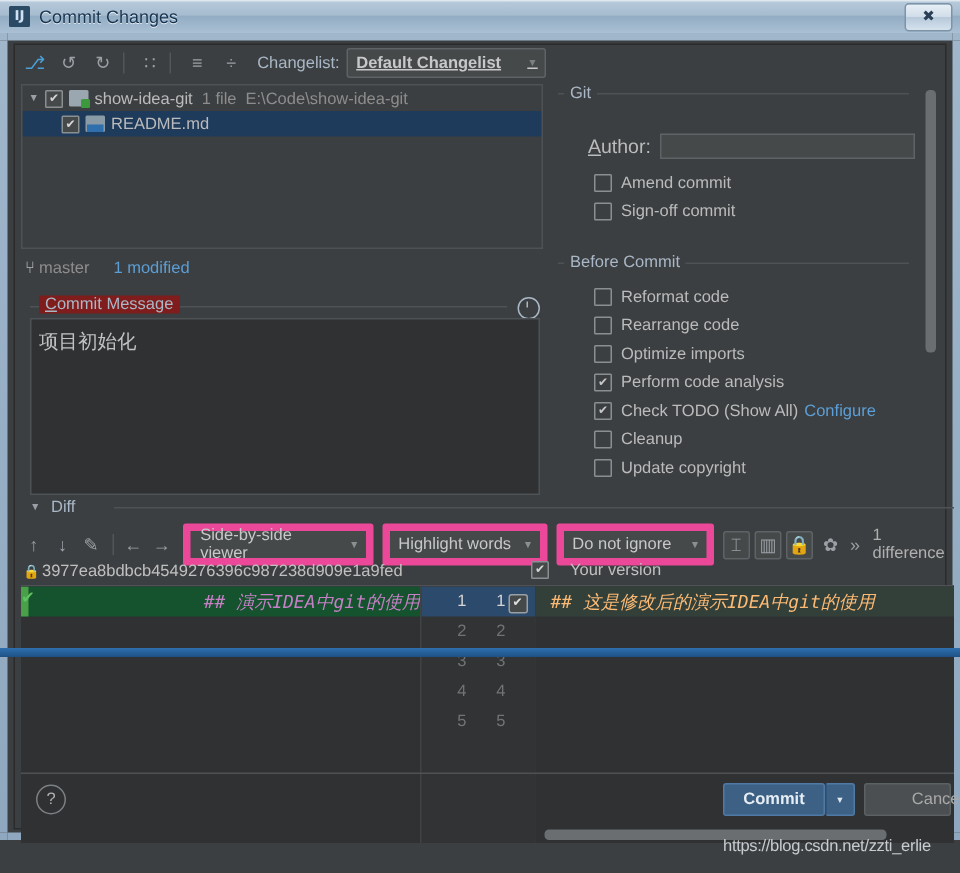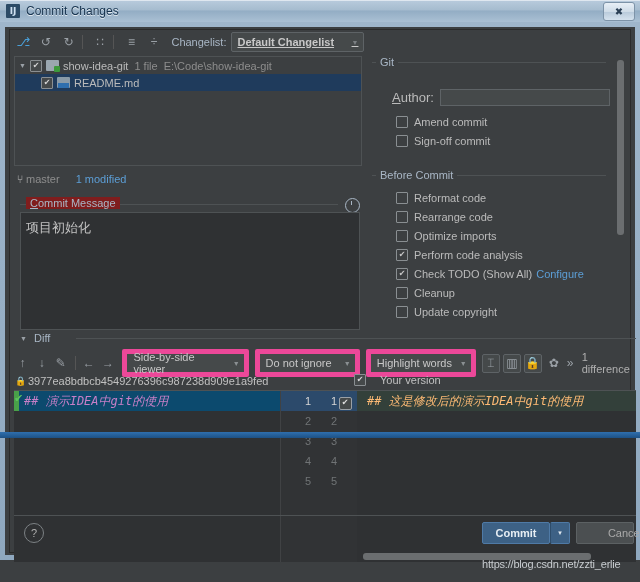--- a/index.html
+++ b/index.html
@@ -126,21 +126,21 @@
   .yourver{position:absolute;left:344px;top:344px;display:flex;align-items:center;font-size:11px;color:#c0c0c0;}
 
   .diffbody{position:absolute;left:4px;top:360px;width:622px;height:172px;background:#2f3133;
     border-top:1px solid #4e5254;box-sizing:border-box;overflow:hidden;}
   .pane{position:absolute;top:0;bottom:0;background:#2f3133;}
   .pleft{left:0;width:266px;}
   .pgut{left:266px;width:76px;background:#313335;border-left:1px solid #404244;border-right:1px solid #404244;}
   .pright{left:343px;right:0;}
   .codeline{height:20px;line-height:20px;font-family:"DejaVu Sans Mono","Liberation Mono",monospace;
     font-size:12px;font-style:italic;white-space:nowrap;overflow:hidden;}
-  .chg-l{background:#0c4a6e;color:#c77fc7;padding-left:10px;}
+  .chg-l{background:#14532d;color:#c77fc7;padding-left:10px;text-align:right;}
   .chg-r{background:#33403a;color:#fdba74;padding-left:10px;}
   .marker{position:absolute;left:0;top:0;width:5px;height:20px;background:#49a049;}
   .chk-mark{position:absolute;left:0;top:1px;color:#5ec25e;font-size:11px;}
   .gut-row{height:20px;line-height:20px;display:flex;font-size:11px;color:#707476;}
   .gut-row.hi{background:#2c4a6b;color:#d6d6d6;}
   .gl{width:30px;text-align:right;}
   .gr{width:26px;text-align:right;}
   .gcb{width:16px;text-align:center;}
   .gutcb{display:inline-block;width:11px;height:11px;border:1px solid #9aa0a6;background:#45494a;
     border-radius:2px;font-size:8px;line-height:10px;color:#e0e0e0;}
@@ -293,26 +293,26 @@
       <div class="dbtn">↑</div>
       <div class="dbtn">↓</div>
       <div class="dbtn">✎</div>
       <div class="tsep"></div>
       <div class="dbtn">←</div>
       <div class="dbtn">→</div>
       <div class="dcombo" style="width:116px;margin-left:4px">
         <span>Side-by-side viewer</span>
         <span class="arrow" style="margin-left:auto">▼</span>
       </div>
+      <div class="dcombo" style="width:99px">
+        <span>Highlight words</span>
+        <span class="arrow" style="margin-left:auto">▼</span>
+      </div>
       <div class="dcombo" style="width:94px">
         <span>Do not ignore</span>
-        <span class="arrow" style="margin-left:auto">▼</span>
-      </div>
-      <div class="dcombo" style="width:99px">
-        <span>Highlight words</span>
         <span class="arrow" style="margin-left:auto">▼</span>
       </div>
       <div class="dbtn box">⌶</div>
       <div class="dbtn box">▥</div>
       <div class="dbtn box" style="color:#d6c36a">🔒</div>
       <div class="dbtn">✿</div>
       <div class="dbtn" style="width:12px">»</div>
       <div class="ndiff">1 difference</div>
     </div>
 

